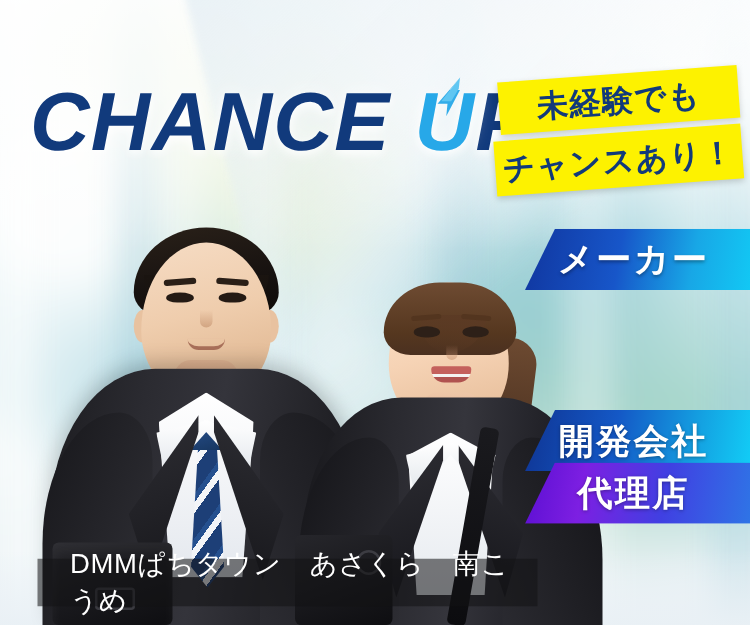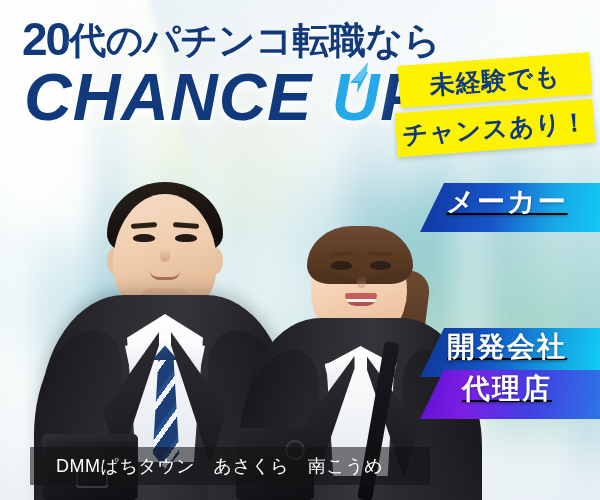--- a/index.html
+++ b/index.html
@@ -237,42 +237,41 @@
     box-shadow:0 2px 5px rgba(0,0,0,.18);
   }
   #badge1{left:399px;top:59px;width:192px;height:42px;font-size:25px;
     transform:rotate(-4.2deg);letter-spacing:1px;}
   #badge2{left:396px;top:106px;width:198px;height:44px;font-size:25px;
     transform:rotate(-4.2deg);letter-spacing:1px;}
 
   
   .cat{
     position:absolute;right:0;height:49px;
-    display:flex;align-items:flex-start;
+    display:flex;align-items:center;
     clip-path:polygon(24px 0,100% 0,100% 100%,0 100%);
     box-shadow:0 2px 6px rgba(0,0,0,.2);
-    text-decoration:underline;
   }
   .cat span{
     color:#fff;font-weight:700;font-size:28px;letter-spacing:2px;
     width:100%;text-align:center;padding-right:6px;
     text-shadow:0 1px 3px rgba(0,0,0,.35);
   }
   #cat0{top:183px;width:180px;background:linear-gradient(100deg,#10369f 0%,#1756c9 42%,#18a7e6 74%,#12c8f4 100%);}
   #cat1{top:246px;width:180px;background:linear-gradient(100deg,#4b10d6 0%,#3b3ae0 40%,#2f6ce6 72%,#2e79e8 100%);}
   #cat2{top:328px;width:180px;background:linear-gradient(100deg,#0f3594 0%,#1458c6 40%,#14a2e2 76%,#12cdf6 100%);}
   #cat3{top:370px;width:180px;background:linear-gradient(100deg,#5b0fd2 0%,#7d1fe2 26%,#4040e2 62%,#2f74e6 100%);}
   #cat4{top:432px;width:180px;background:linear-gradient(100deg,#0f3e9e 0%,#1566cf 36%,#12b4ec 74%,#0fd8fb 100%);}
 
   
   #caption{
     position:absolute;left:30px;top:447px;width:400px;height:38px;
     background:rgba(18,18,20,.55);
     display:flex;align-items:center;
-    color:#fff;font-size:18px;letter-spacing:.5px;
+    color:#fff;font-size:22px;letter-spacing:.5px;
     padding-left:26px;box-sizing:border-box;
   }
 </style>
 </head>
 <body>
 
 <div id="banner">
 
   <div class="bg">
     <div class="bg-base"></div>
@@ -325,23 +324,20 @@
     <div class="w-collarL"></div>
     <div class="w-collarR"></div>
     <div class="w-lapelL"></div>
     <div class="w-lapelR"></div>
     <div class="w-strap"></div>
   </div>
 
   <div class="bag" id="bag-man"></div>
   <div class="bag" id="bag-woman"></div>
 
-  <div class="headline">
-    <span class="num">20</span><span>代のパチンコ転職なら</span>
-  </div>
 
   <div class="logo">
     <span class="dark">CHANCE</span>
     <span class="up">
       <span class="u">U</span><span class="dark">P</span>
       <svg class="arrow" viewBox="0 0 26 34">
         <path d="M25 1 L6 23 L14 23 L13 33 L24 12 L16 12 Z" fill="#27a8e8" opacity="0.95"></path>
         <path d="M24 2 L9 21 L17 21 L23 11 Z" fill="#5fc6f2"></path>
       </svg>
     </span>

